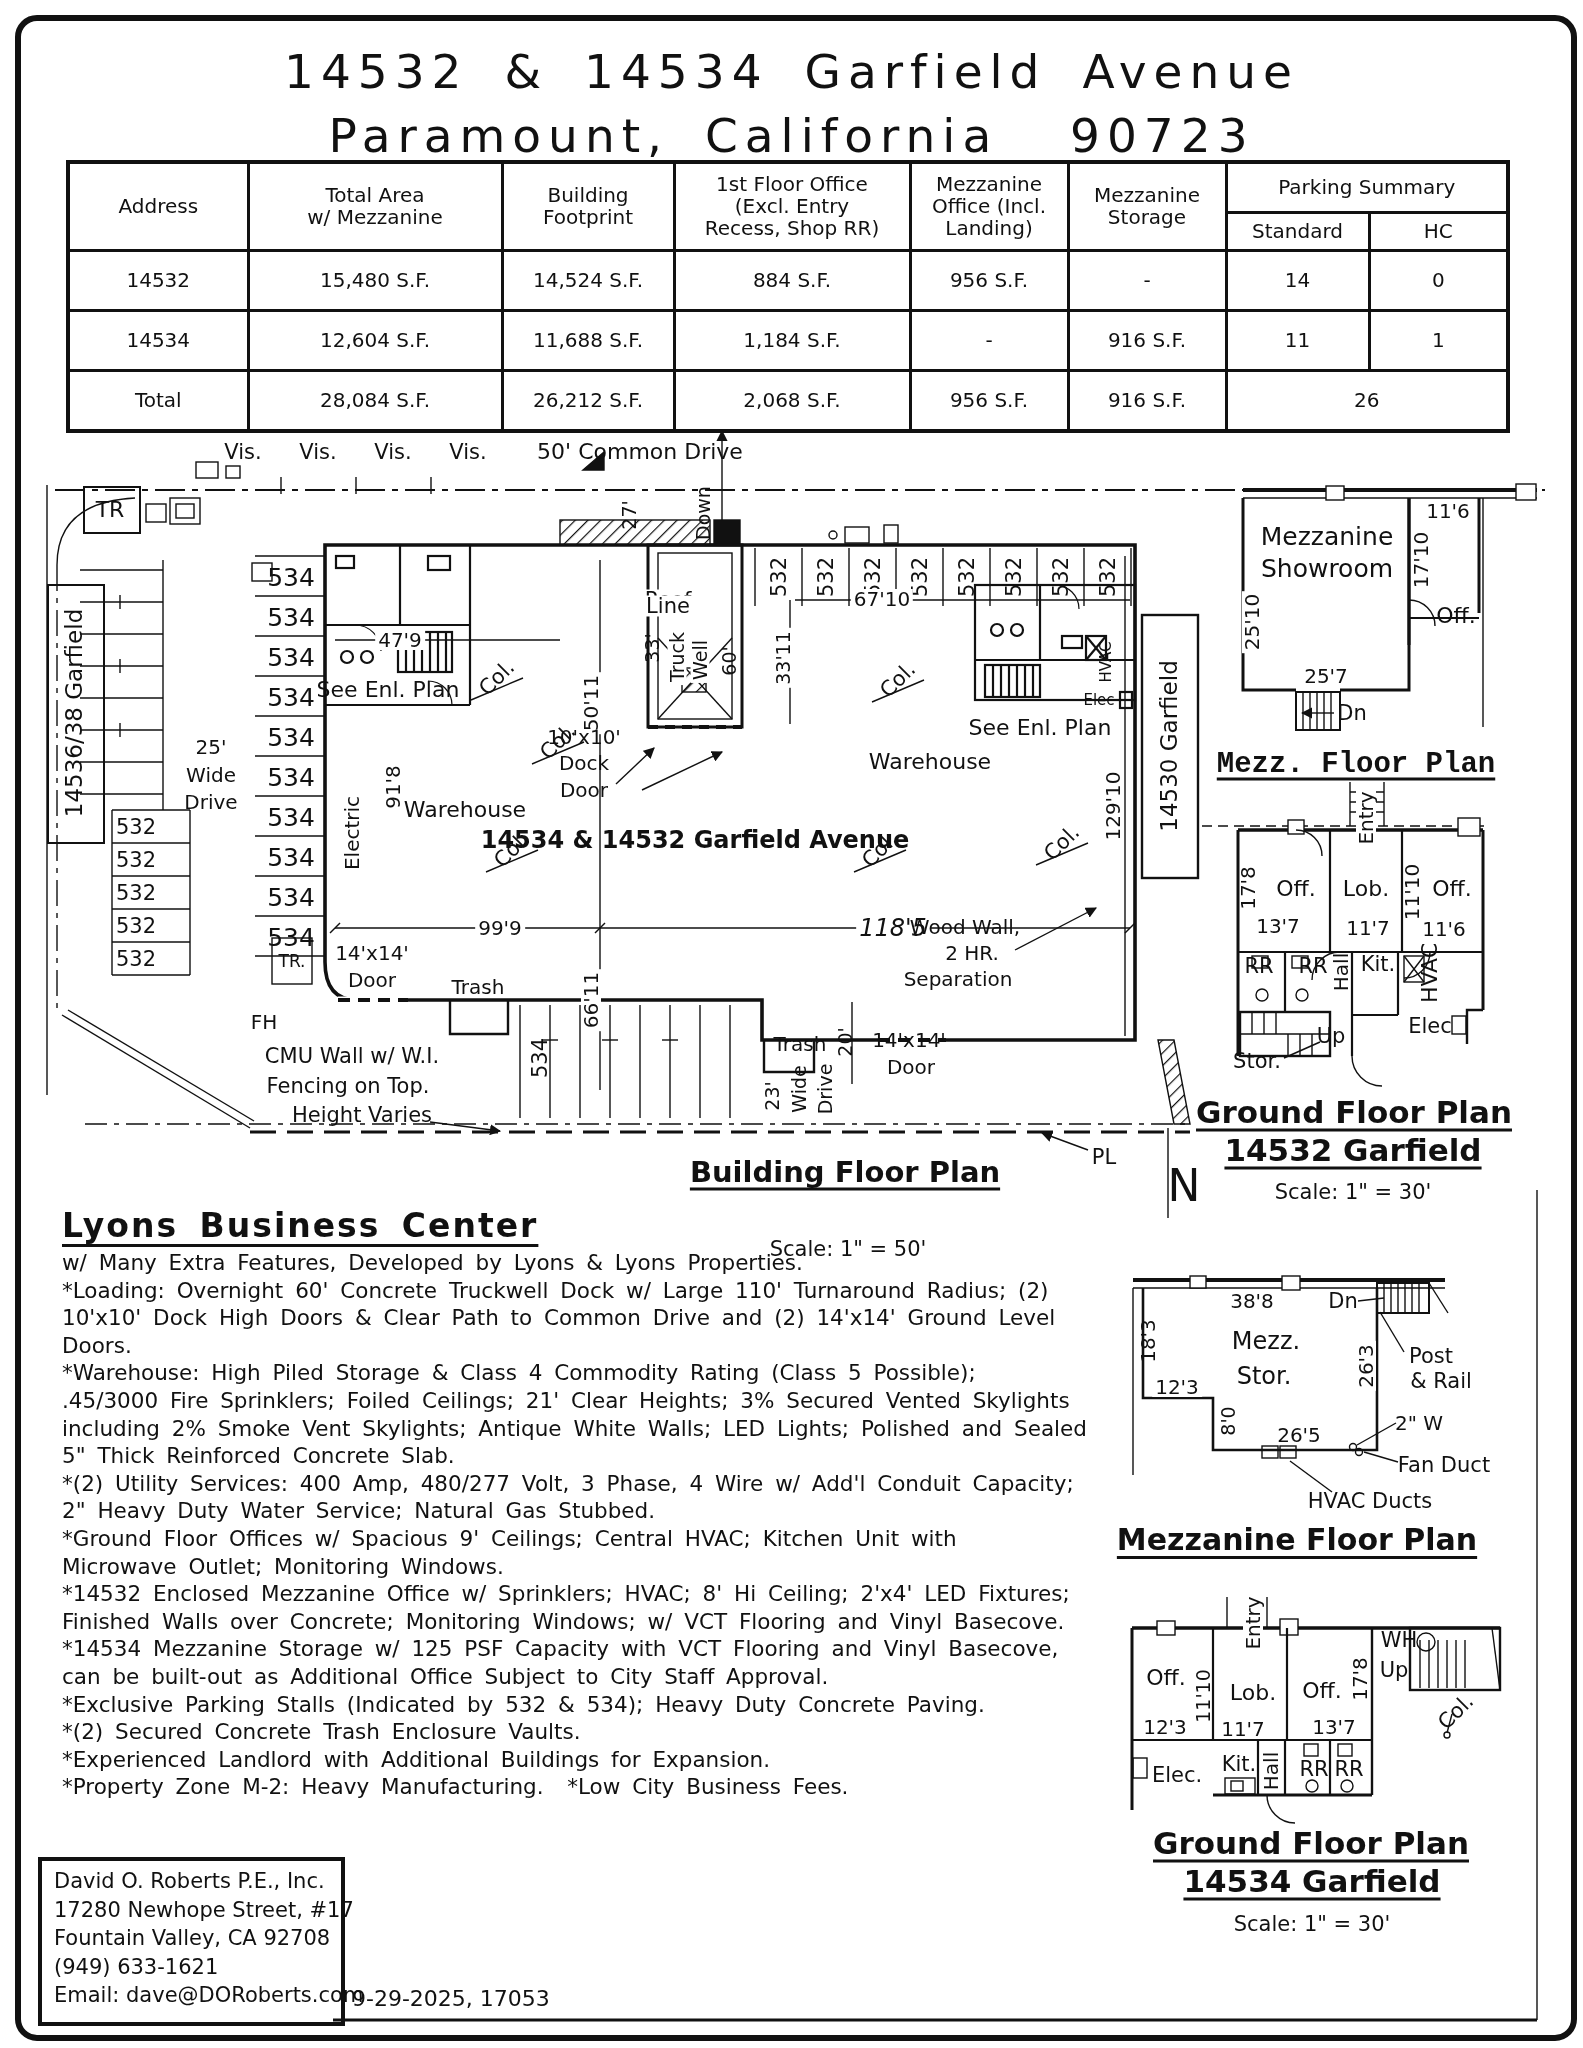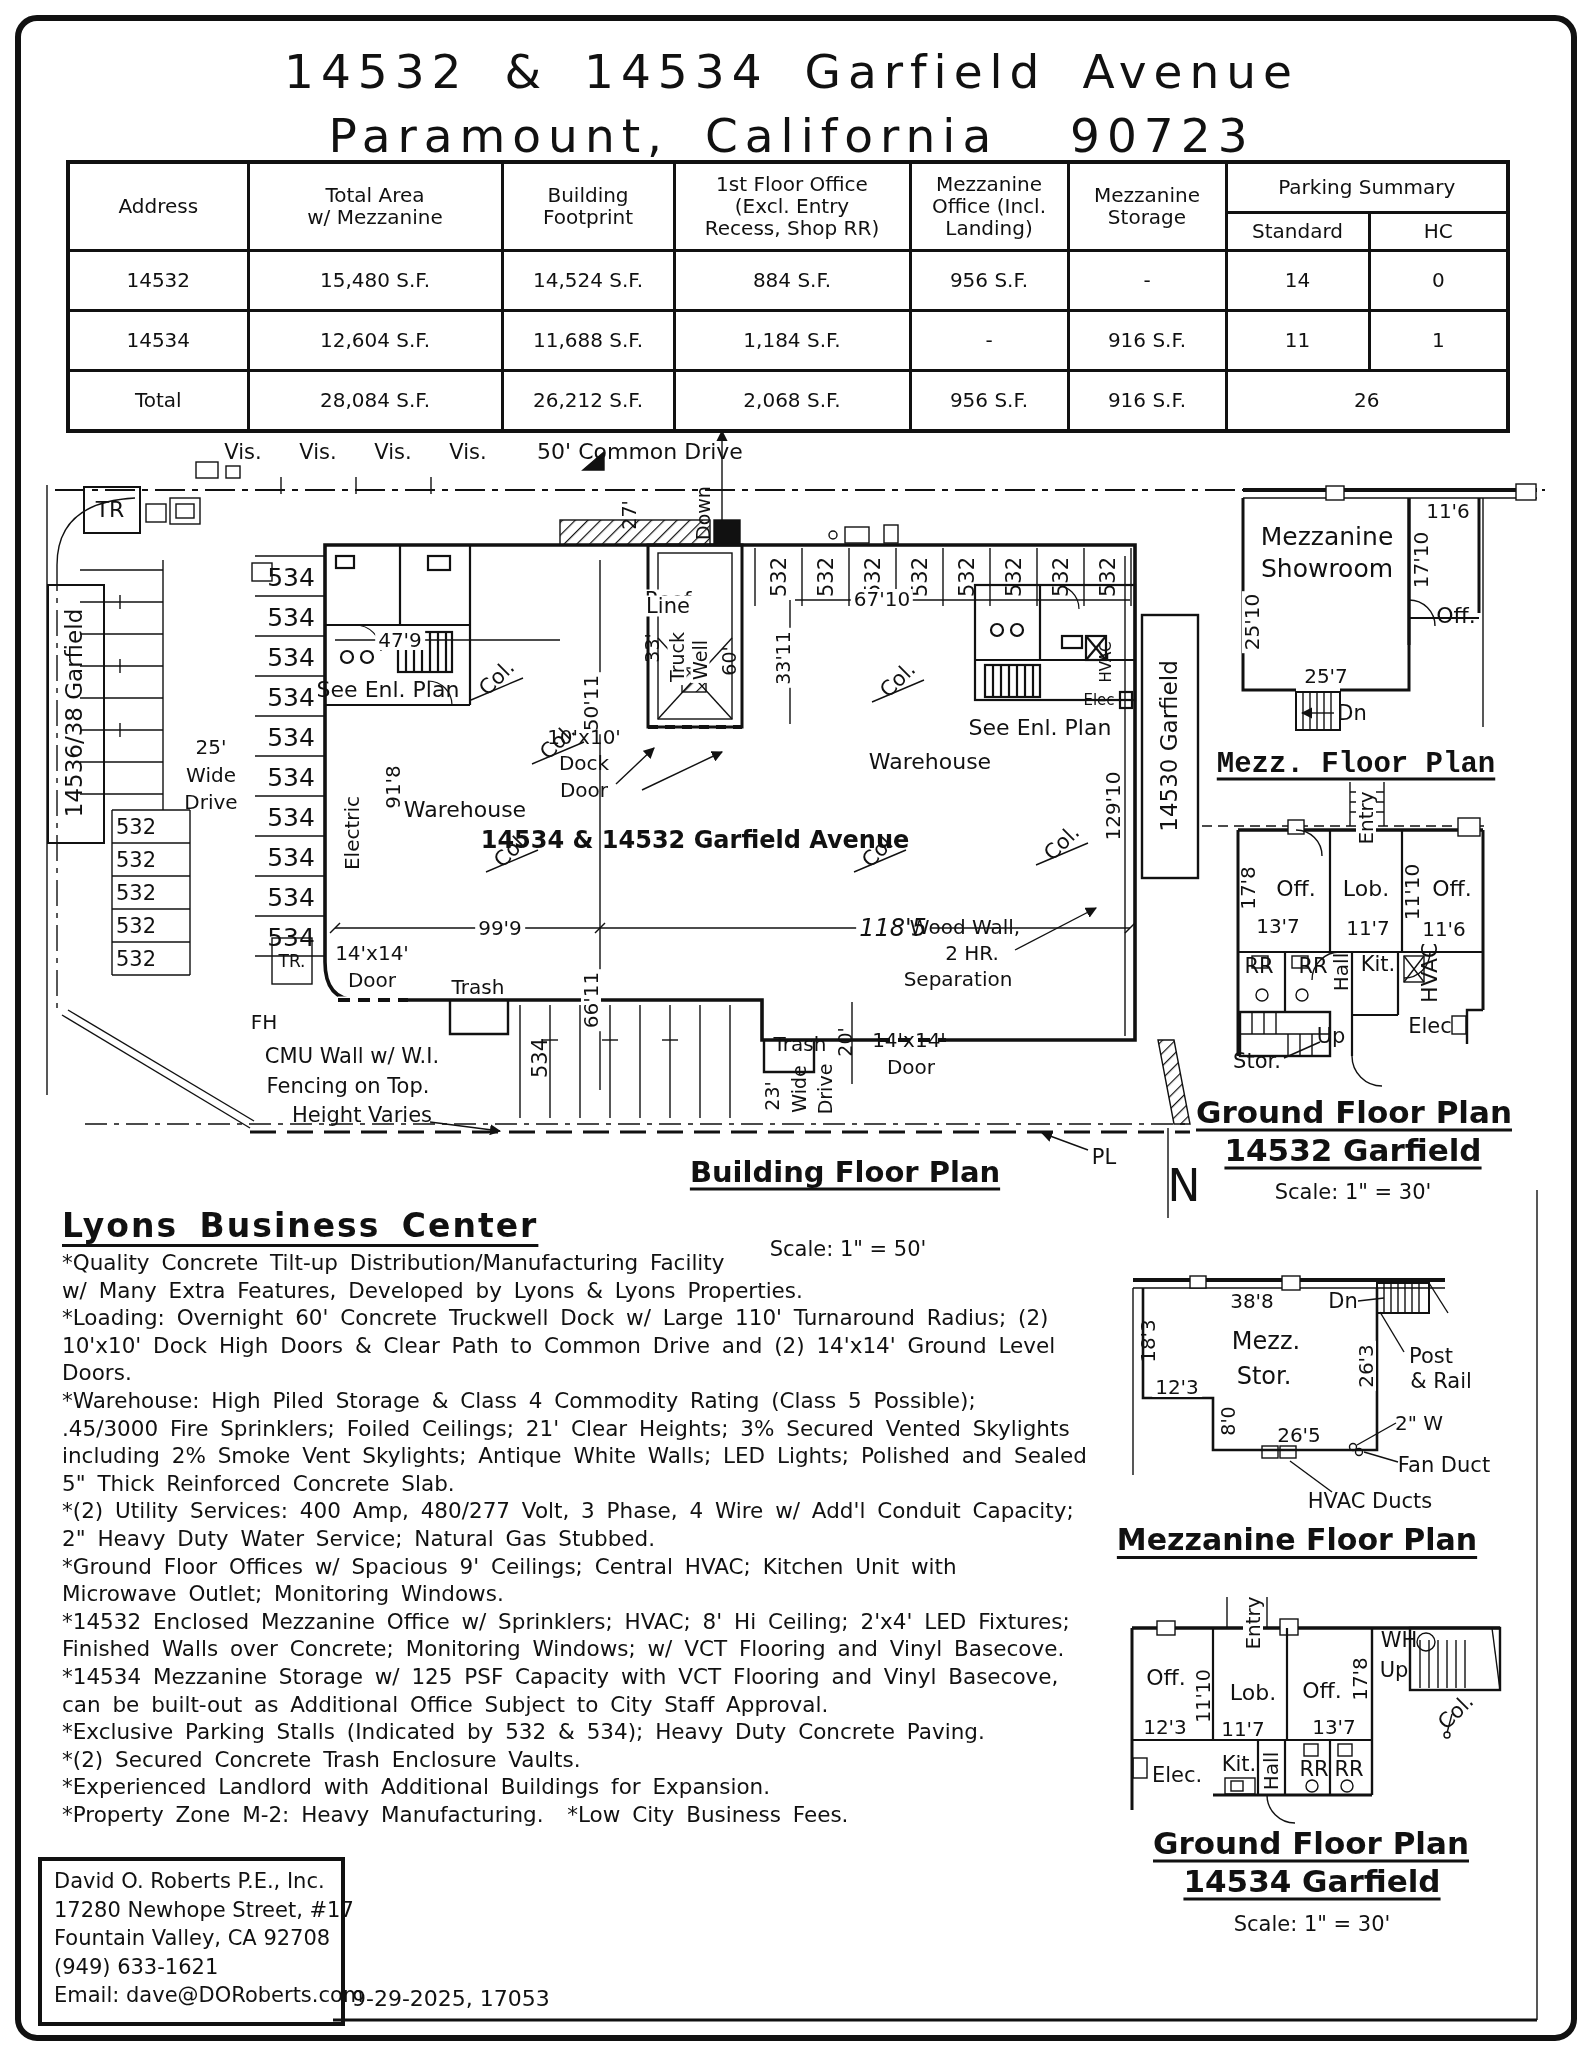--- a/index.html
+++ b/index.html
@@ -588,21 +588,20 @@
       <span class="lbl" style="left: 1271px; top: 1771px; font-size: 20px; transform: translate(-50%, -50%) rotate(-90deg);">Hall</span>
       <span class="lbl" style="left: 1314px; top: 1769px; font-size: 21px; transform: translate(-50%, -50%);">RR</span>
       <span class="lbl" style="left: 1349px; top: 1769px; font-size: 21px; transform: translate(-50%, -50%);">RR</span>
       <span class="lbl b u" style="left: 1311px; top: 1843px; font-size: 31px; transform: translate(-50%, -50%);">Ground Floor Plan</span>
       <span class="lbl b u" style="left: 1312px; top: 1881px; font-size: 31px; transform: translate(-50%, -50%);">14534 Garfield</span>
       <span class="lbl" style="left: 1312px; top: 1924px; font-size: 21px; transform: translate(-50%, -50%);">Scale: 1" = 30'</span>
     </div>
 
   <div class="desc-head">Lyons Business Center</div>
   <div class="desc" id="desc-lines">
-      <div class="line">*Quality Concrete Tilt-up Distribution/Manufacturing Facility</div>
       <div class="line">w/ Many Extra Features, Developed by Lyons &amp; Lyons Properties.</div>
       <div class="line">*Loading: Overnight 60' Concrete Truckwell Dock w/ Large 110' Turnaround Radius; (2)</div>
       <div class="line">10'x10' Dock High Doors &amp; Clear Path to Common Drive and (2) 14'x14' Ground Level</div>
       <div class="line">Doors.</div>
       <div class="line">*Warehouse: High Piled Storage &amp; Class 4 Commodity Rating (Class 5 Possible);</div>
       <div class="line">.45/3000 Fire Sprinklers; Foiled Ceilings; 21' Clear Heights; 3% Secured Vented Skylights</div>
       <div class="line">including 2% Smoke Vent Skylights; Antique White Walls; LED Lights; Polished and Sealed</div>
       <div class="line">5" Thick Reinforced Concrete Slab.</div>
       <div class="line">*(2) Utility Services: 400 Amp, 480/277 Volt, 3 Phase, 4 Wire w/ Add'l Conduit Capacity;</div>
       <div class="line">2" Heavy Duty Water Service; Natural Gas Stubbed.</div>

